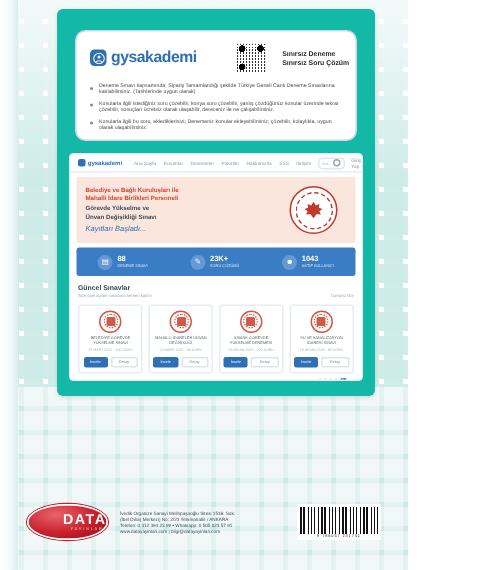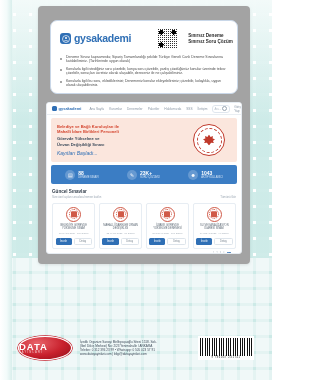--- a/index.html
+++ b/index.html
@@ -26,21 +26,21 @@
     background-size:16px 16px;}
   .gloss{position:absolute;left:0;top:0;width:100%;height:120px;
     background:linear-gradient(180deg,rgba(255,255,255,.75),rgba(255,255,255,0));}
 
   
   #spine{position:absolute;left:0;top:0;width:12px;height:380px;
     background:linear-gradient(90deg,#ffffff 0%,#f3fbfa 55%,#d9eeec 100%);}
 
   
   #page{position:absolute;left:38px;top:6px;width:212px;height:258px;
-    background:#a3a3a3;border-radius:4px;
+    background:#14b8a6;border-radius:4px;
     box-shadow:0 1px 3px rgba(0,0,0,.10);}
 
   
   #infocard{position:absolute;left:12px;top:14px;width:188px;height:74px;
     border:1px solid #c9d7e8;border-radius:7px;background:#fff;box-sizing:border-box;
     padding:7px 9px;}
   .ic-top{display:flex;align-items:center;gap:6px;}
   .logo-wrap{display:flex;align-items:center;gap:3px;}
   .logo-mark{width:11px;height:11px;border-radius:3px;background:#2f6fb5;
     display:flex;align-items:center;justify-content:center;flex:0 0 auto;}
@@ -129,21 +129,21 @@
   .pager{display:flex;justify-content:flex-end;gap:2px;margin:3px 5px 0;}
   .pager span{font-size:2.6px;color:#b3bcc5;}
   .pager span.on{background:#2f6fb5;color:#fff;padding:0 1.5px;border-radius:1px;}
 
   
   #footer{position:absolute;left:0;right:0;top:330px;height:36px;
     display:flex;align-items:center;gap:8px;padding:0 18px;box-sizing:border-box;}
   .data-logo{width:52px;height:22px;border-radius:50%;flex:0 0 auto;
     background:radial-gradient(ellipse at 35% 28%, #e8636a 0%, #c8202c 55%, #8f0f19 100%);
     border:1.2px solid #ffffff;box-shadow:0 0 0 .8px #c8202c;
-    display:flex;flex-direction:column;align-items:flex-start;justify-content:center;}
+    display:flex;flex-direction:column;align-items:flex-end;justify-content:center;}
   .data-logo .d1{font-size:9.5px;font-weight:bold;color:#fff;letter-spacing:1px;line-height:9px;}
   .data-logo .d2{font-size:2.6px;color:#f3c7ca;letter-spacing:1.2px;}
   .addr{flex:1;}
   .addr div{font-size:3.1px;line-height:4.1px;color:#3c4a58;white-space:nowrap;}
   .barcode{width:56px;height:24px;background:#fff;flex:0 0 auto;
     display:flex;flex-direction:column;align-items:center;justify-content:flex-end;padding-bottom:1px;box-sizing:border-box;}
   .bars{width:52px;height:18px;
     background-image:repeating-linear-gradient(90deg,#111 0 1px,#fff 1px 2px,#111 2px 3.2px,#fff 3.2px 5px,#111 5px 5.8px,#fff 5.8px 7px);}
   .bcnum{font-size:2.6px;color:#222;letter-spacing:.6px;}
 </style>

